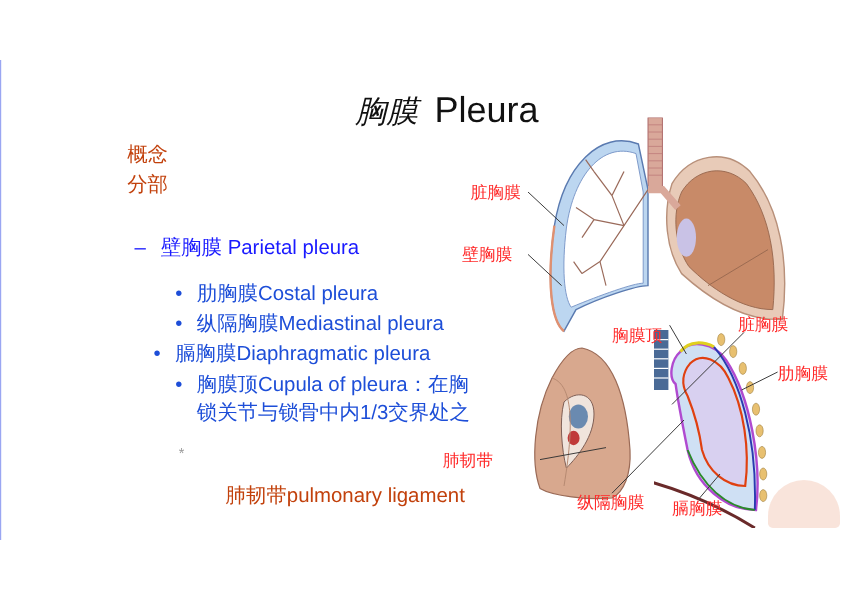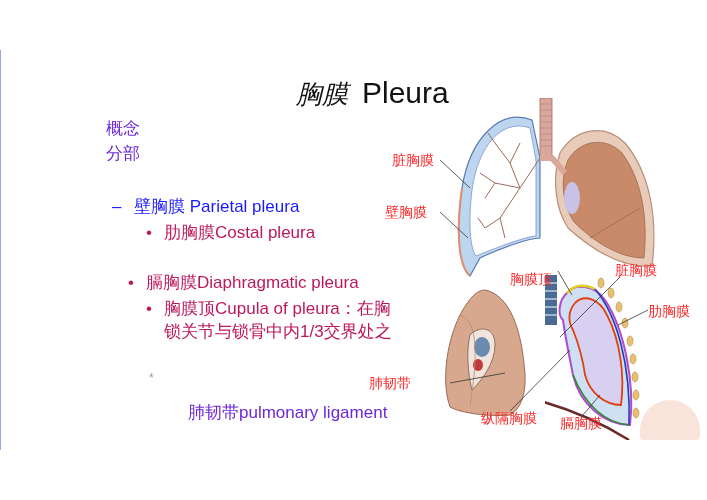--- a/index.html
+++ b/index.html
@@ -3,23 +3,23 @@
 <meta charset="utf-8">
 <style>
   html, body { margin:0; padding:0; }
   body { width:707px; height:500px; background:#ffffff; position:relative; overflow:hidden;
          font-family:"Liberation Sans","DejaVu Sans",sans-serif; }
   .edge-line { position:absolute; left:0; top:50px; width:1px; height:400px; background:#9aa6f2; }
   .slide { position:absolute; left:0; top:0; width:561px; height:500px; }
   .title { position:absolute; left:296px; top:76px; font-size:30px; color:#111; white-space:nowrap; }
   .title .zh { font-family:"DejaVu Serif",serif; font-style:italic; font-size:26px; margin-right:14px; }
   .txt { position:absolute; white-space:nowrap; font-size:17px; line-height:21px; }
-  .red { color:#6d28d9;text-align:right; }
+  .red { color:#c2410c;text-align:right; }
   .blue { color:#1a1aff; }
-  .black { color:#be185d; }
+  .black { color:#1d4ed8;margin-top:12px; }
   .dash { display:inline-block; width:22px; }
   .bullet { display:inline-block; width:18px; }
   .label { position:absolute; font-size:14px; color:#ff2a2a; white-space:nowrap; font-family:"DejaVu Sans",sans-serif; }
   svg.fig { position:absolute; }
 </style>
 </head>
 <body>
 
 <div class="edge-line"></div>
 
@@ -31,20 +31,23 @@
 
   <div class="txt red" style="left:106px; top:118px;">概念</div>
   <div class="txt red" style="left:106px; top:143px;">分部</div>
 
   <div class="txt blue" style="left:112px; top:196px;">
     <span class="dash">–</span><span>壁胸膜 Parietal pleura</span>
   </div>
 
   <div class="txt black" style="left:146px; top:222px;">
     <span class="bullet">•</span><span>肋胸膜Costal pleura</span>
+  </div>
+  <div class="txt black" style="left:146px; top:247px;">
+    <span class="bullet">•</span><span>纵隔胸膜Mediastinal pleura</span>
   </div>
   <div class="txt black" style="left:128px; top:272px;">
     <span class="bullet">•</span><span>膈胸膜Diaphragmatic pleura</span>
   </div>
   <div class="txt black" style="left:146px; top:298px;">
     <span class="bullet">•</span><span>胸膜顶Cupula of pleura：在胸</span>
   </div>
   <div class="txt black" style="left:164px; top:321px;">锁关节与锁骨中内1/3交界处之</div>
 
   <div class="txt" style="left:149px; top:368px; color:#9a9a9a; font-size:12px;">*</div>

